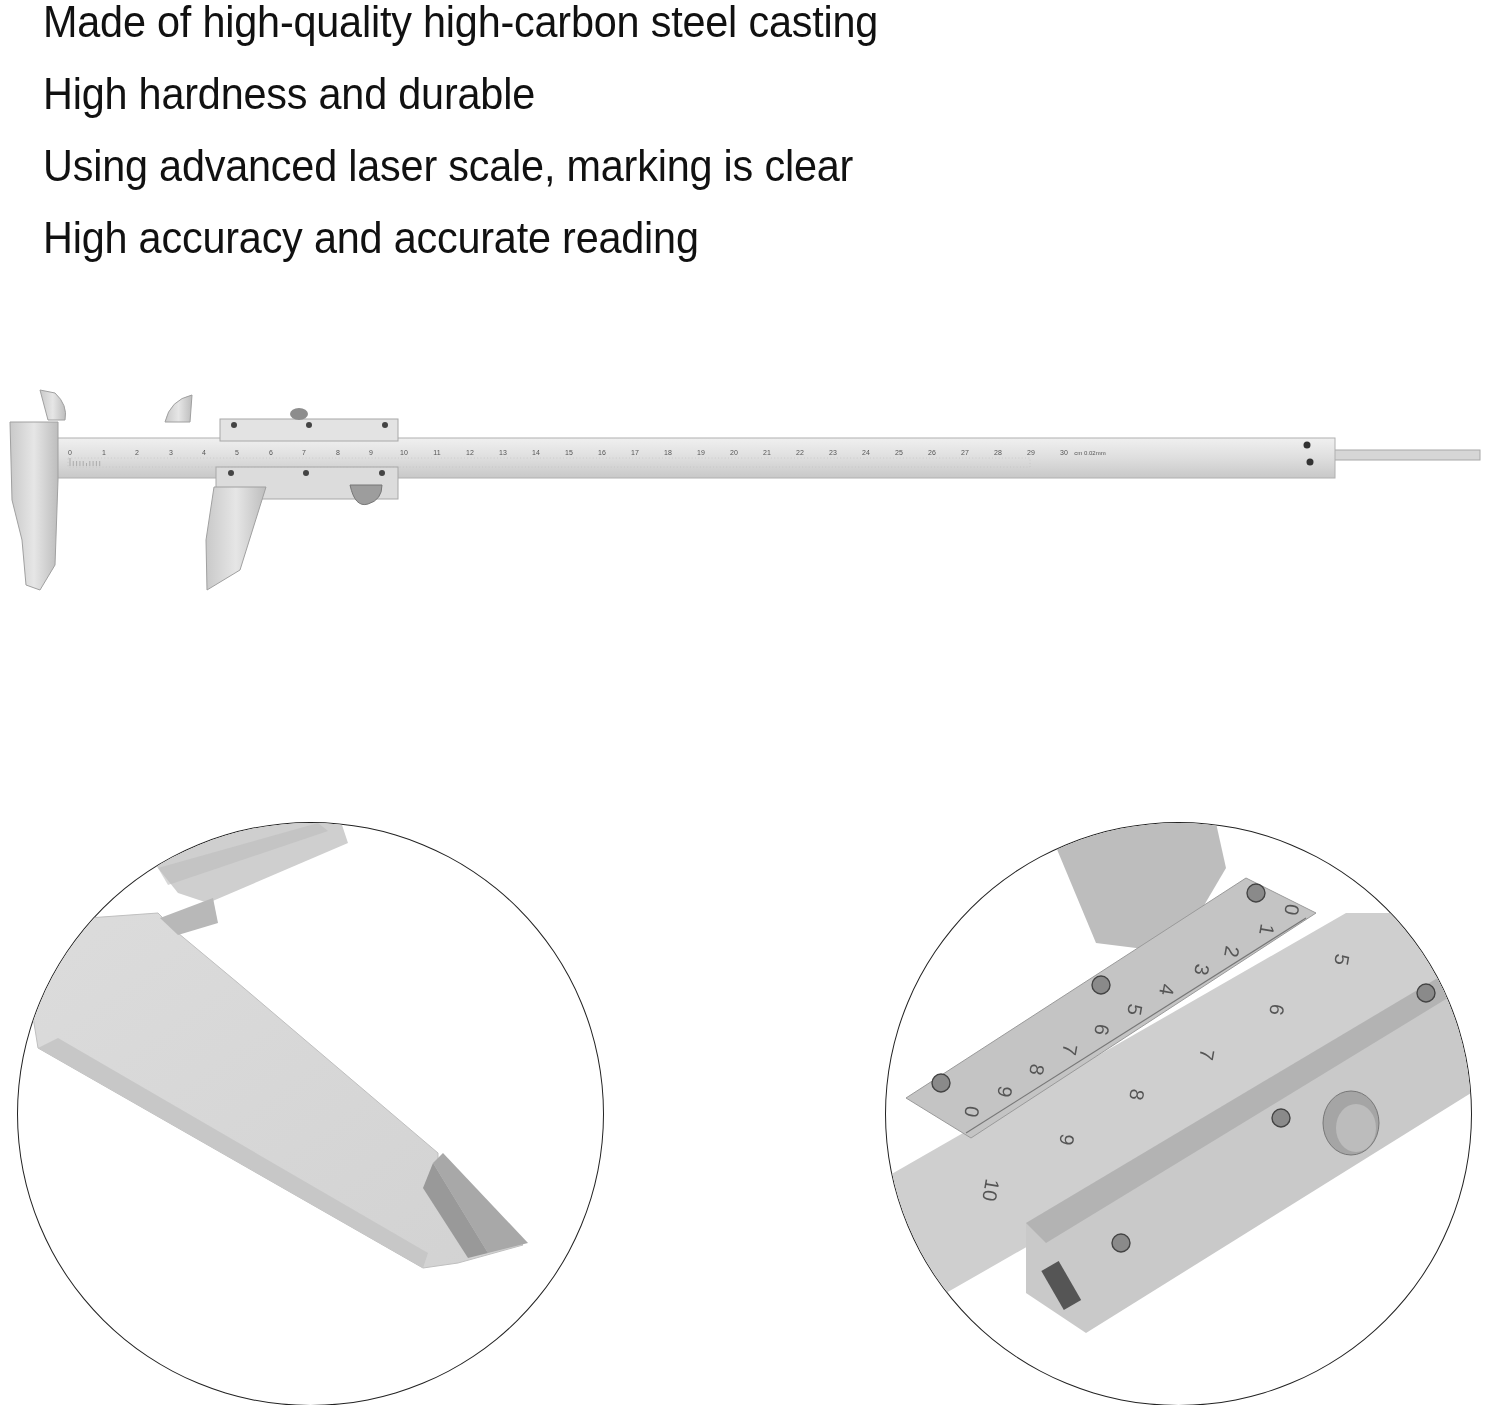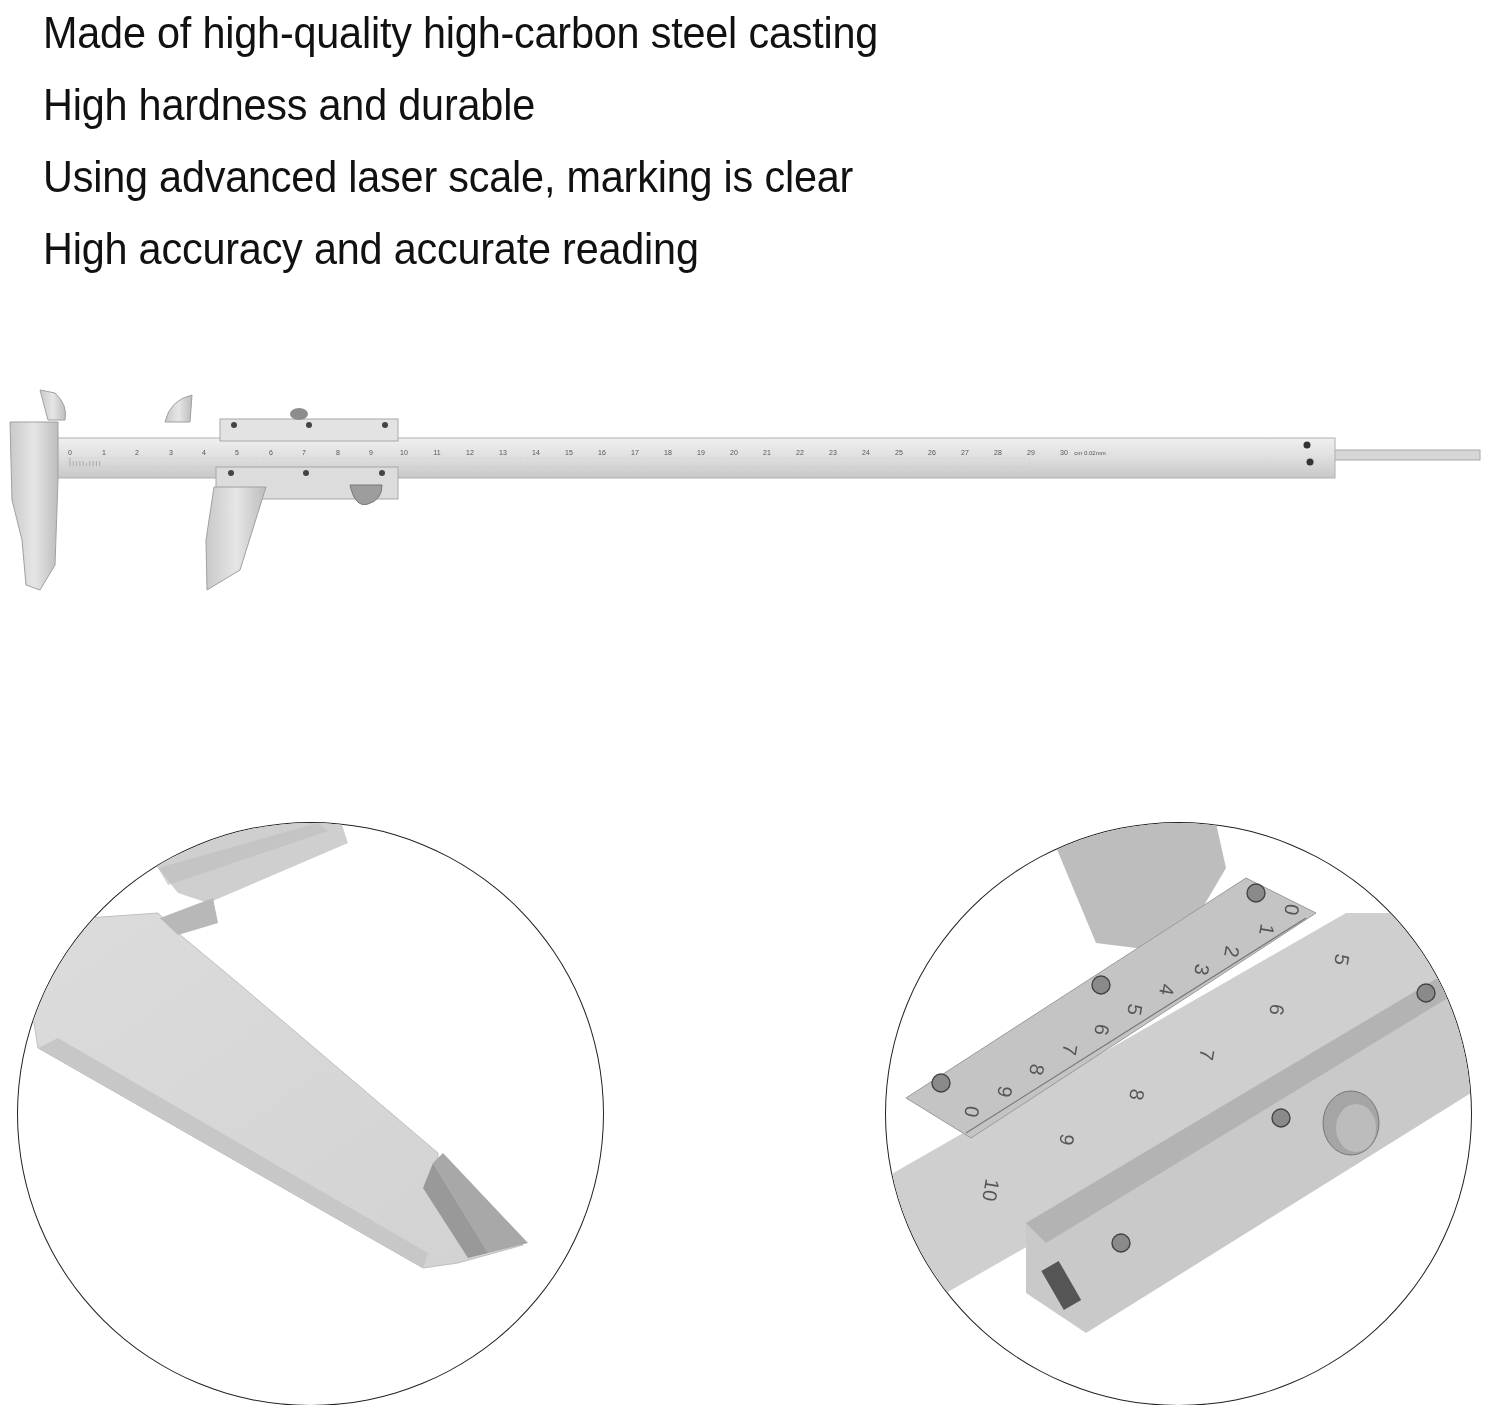--- a/index.html
+++ b/index.html
@@ -1,17 +1,17 @@
 <!DOCTYPE html>
 <html><head>
 <meta charset="utf-8">
 <style>
   html, body { margin: 0; padding: 0; background: #ffffff; }
   body { width: 1485px; height: 1405px; position: relative; overflow: hidden; font-family: "Liberation Sans", sans-serif; }
-  .features { position: absolute; left: 43px; top: 11px; margin: 0; padding: 0; list-style: none; }
+  .features { position: absolute; left: 43px; top: 0; margin: 0; padding: 0; list-style: none; }
   .features li { font-size: 44px; line-height: 72px; color: #111111; letter-spacing: -0.2px; transform: scaleX(0.94); transform-origin: left center; white-space: nowrap; }
   .features li:first-child { margin-top: -14px; }
   .caliper { position: absolute; left: 0; top: 380px; width: 1485px; height: 230px; }
   .detail { position: absolute; border: 1.4px solid #222; border-radius: 50%; overflow: hidden; background: #fff; }
   .detail-left { left: 17px; top: 822px; width: 585px; height: 582px; }
   .detail-right { left: 885px; top: 822px; width: 585px; height: 582px; }
   .detail svg { position: absolute; left: 0; top: 0; }
   .scale-num { font-family: "Liberation Sans", sans-serif; fill: #555; }
 </style>
 </head>

